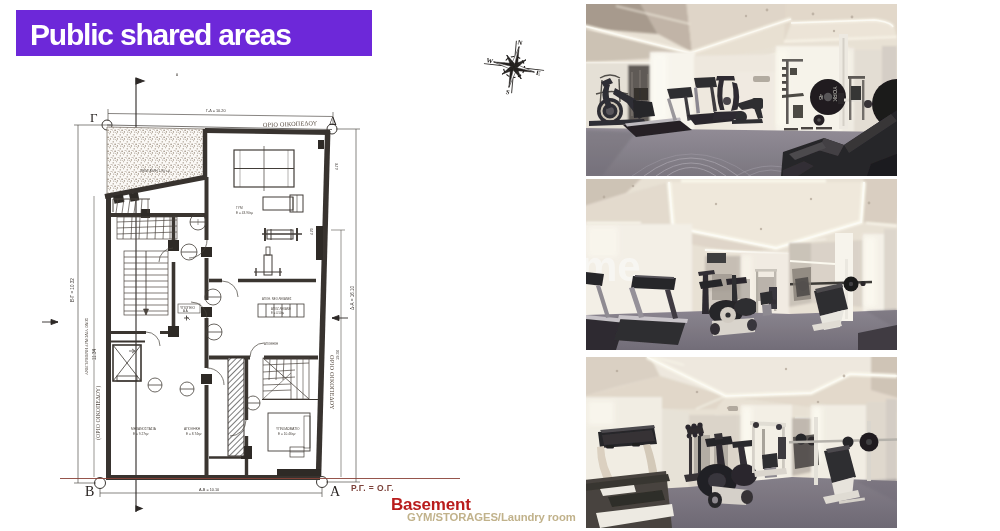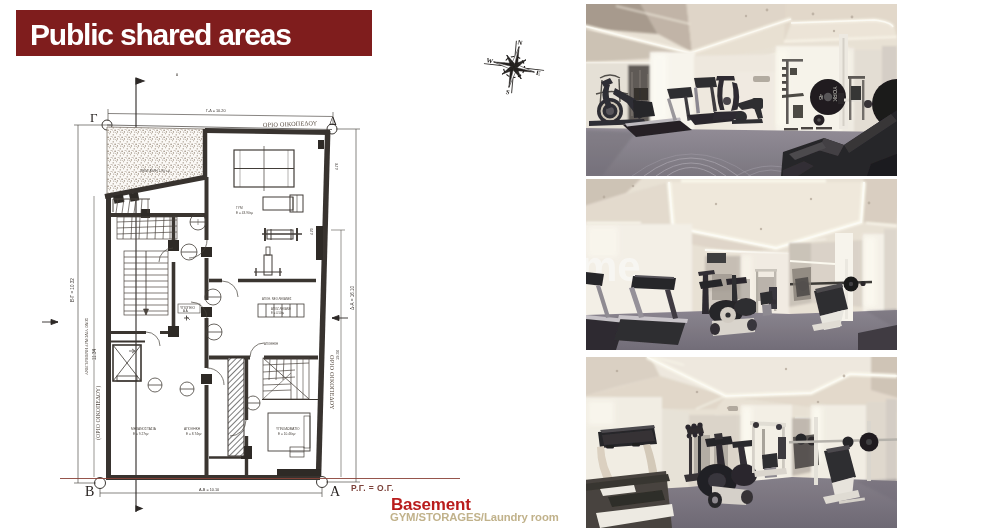--- a/index.html
+++ b/index.html
@@ -1,23 +1,23 @@
 <!DOCTYPE html>
 <html><head>
 <meta charset="utf-8">
 <style>
   html,body{margin:0;padding:0;background:#ffffff;}
   body{width:1000px;height:531px;position:relative;overflow:hidden;
        font-family:"Liberation Sans", sans-serif;}
   .abs{position:absolute;}
-  #banner{left:16px;top:10px;width:356px;height:46px;background:#7f1d1d;}
+  #banner{left:16px;top:10px;width:356px;height:46px;background:#6d28d9;}
   #banner h1{margin:0;padding:9px 0 0 14px;font-size:30px;line-height:32px;letter-spacing:-1.2px;
              color:#ffffff;font-weight:bold;}
   #basement{left:391px;top:495px;color:#b91c1c;font-size:17px;font-weight:bold;letter-spacing:-0.2px;}
-  #gymline{left:390px;top:511px;color:#c1b28b;font-size:11.3px;font-weight:bold;letter-spacing:-0.1px;text-align:center;}
+  #gymline{left:407px;top:511px;color:#c1b28b;font-size:11.3px;font-weight:bold;letter-spacing:-0.1px;text-align:center;}
   #rg{left:351px;top:483px;color:#7c423a;font-size:8.5px;font-weight:bold;letter-spacing:0.4px;}
 </style>
 </head>
 <body>
 <div id="banner" class="abs">
     <h1>Public shared areas</h1>
   </div>
 
 <svg id="plan" class="abs" style="left:0;top:0" width="580" height="531" viewBox="0 0 580 531">
 <defs>

